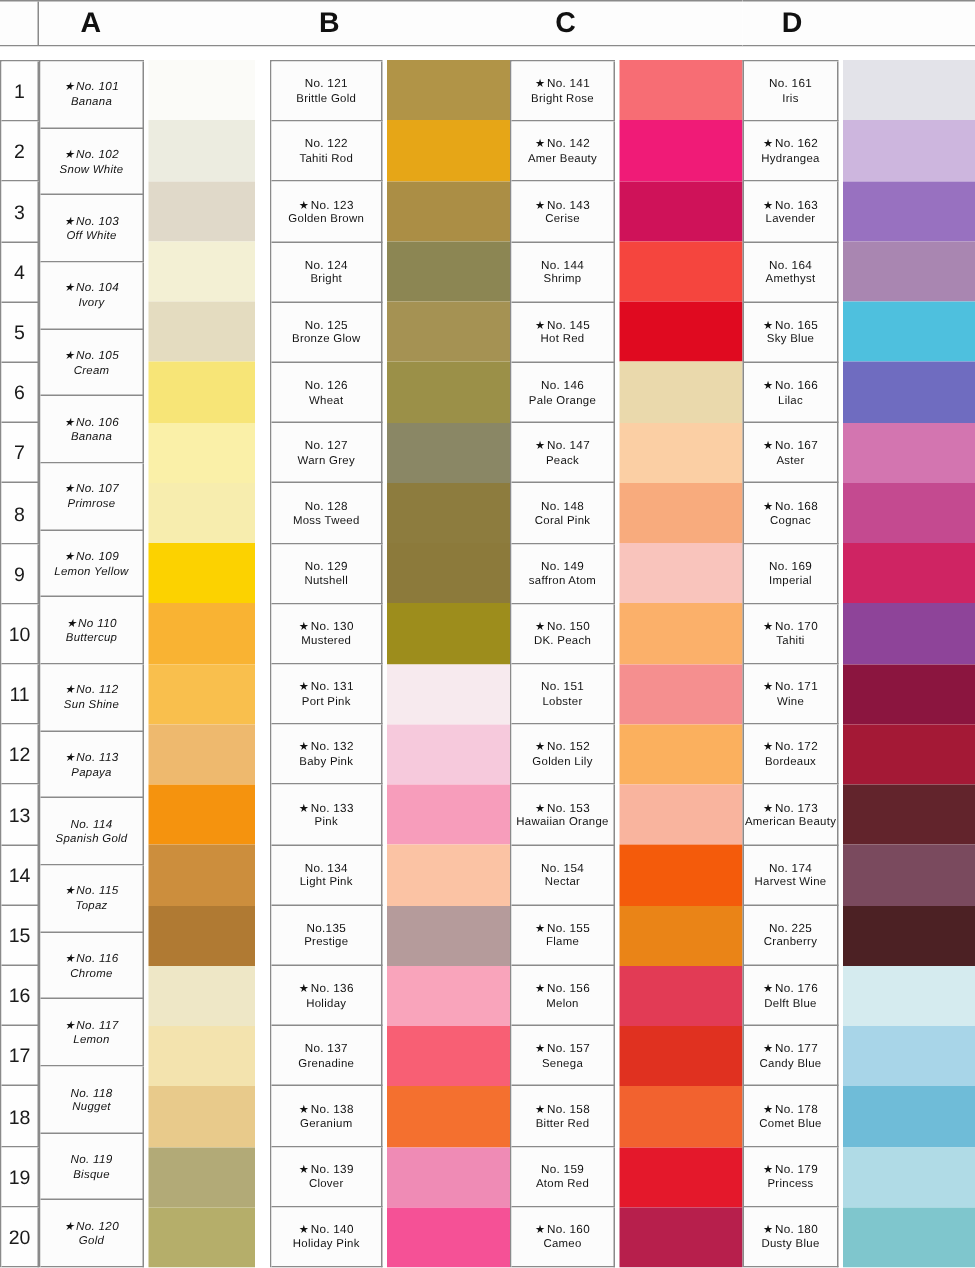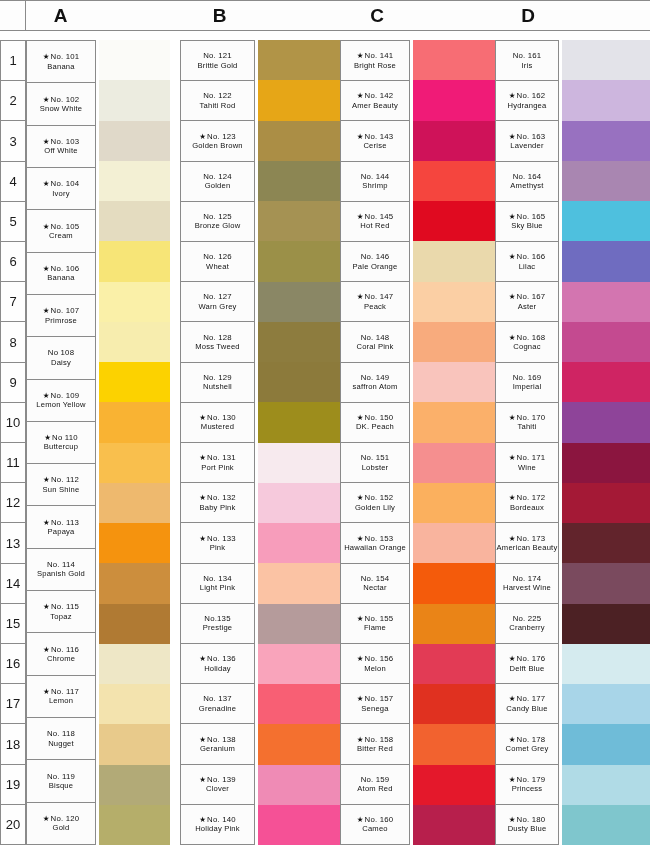--- a/index.html
+++ b/index.html
@@ -61,21 +61,21 @@
     border-bottom: 1px solid #8a8a8a;
     border-right: 1px solid #8a8a8a;
     background: #fefefe;
   }
 
   .namecol {
     display: flex; flex-direction: column;
     border-top: 1px solid #8a8a8a;
     border-left: 1px solid #8a8a8a;
   }
-  .group-a .namecol { width: 70px; }
+  .group-a .namecol { width: 70px; font-style: italic; }
   .group-b .namecol { width: 75px; }
   .group-c .namecol { width: 70px; }
   .group-d .namecol { width: 64px; }
 
   .cell {
     flex: 1 1 0; min-height: 0;
     display: flex; flex-direction: column;
     align-items: center; justify-content: center;
     border-bottom: 1px solid #8a8a8a;
     border-right: 1px solid #8a8a8a;
@@ -162,24 +162,20 @@
           </div>
           <div class="cell">
             <div class="ln ln1"><span class="star">★</span>No.  106</div>
             <div class="ln">Banana</div>
           </div>
           <div class="cell">
             <div class="ln ln1"><span class="star">★</span>No.  107</div>
             <div class="ln">Primrose</div>
           </div>
           <div class="cell">
-            <div class="ln ln1">No  108</div>
-            <div class="ln">Daisy</div>
-          </div>
-          <div class="cell">
             <div class="ln ln1"><span class="star">★</span>No.  109</div>
             <div class="ln">Lemon Yellow</div>
           </div>
           <div class="cell">
             <div class="ln ln1"><span class="star">★</span>No  110</div>
             <div class="ln">Buttercup</div>
           </div>
           <div class="cell">
             <div class="ln ln1"><span class="star">★</span>No.  112</div>
             <div class="ln">Sun Shine</div>
@@ -258,21 +254,21 @@
           <div class="cell">
             <div class="ln ln1">No.  122</div>
             <div class="ln">Tahiti Rod</div>
           </div>
           <div class="cell">
             <div class="ln ln1"><span class="star">★</span>No.  123</div>
             <div class="ln">Golden Brown</div>
           </div>
           <div class="cell">
             <div class="ln ln1">No.  124</div>
-            <div class="ln">Golden</div>
+            <div class="ln">Bright</div>
           </div>
           <div class="cell">
             <div class="ln ln1">No.  125</div>
             <div class="ln">Bronze Glow</div>
           </div>
           <div class="cell">
             <div class="ln ln1">No.  126</div>
             <div class="ln">Wheat</div>
           </div>
           <div class="cell">
@@ -542,21 +538,21 @@
           <div class="cell">
             <div class="ln ln1"><span class="star">★</span>No.  176</div>
             <div class="ln">Delft Blue</div>
           </div>
           <div class="cell">
             <div class="ln ln1"><span class="star">★</span>No.  177</div>
             <div class="ln">Candy Blue</div>
           </div>
           <div class="cell">
             <div class="ln ln1"><span class="star">★</span>No.  178</div>
-            <div class="ln">Comet Grey</div>
+            <div class="ln">Comet Blue</div>
           </div>
           <div class="cell">
             <div class="ln ln1"><span class="star">★</span>No.  179</div>
             <div class="ln">Princess</div>
           </div>
           <div class="cell">
             <div class="ln ln1"><span class="star">★</span>No.  180</div>
             <div class="ln">Dusty Blue</div>
           </div>
         </div>

